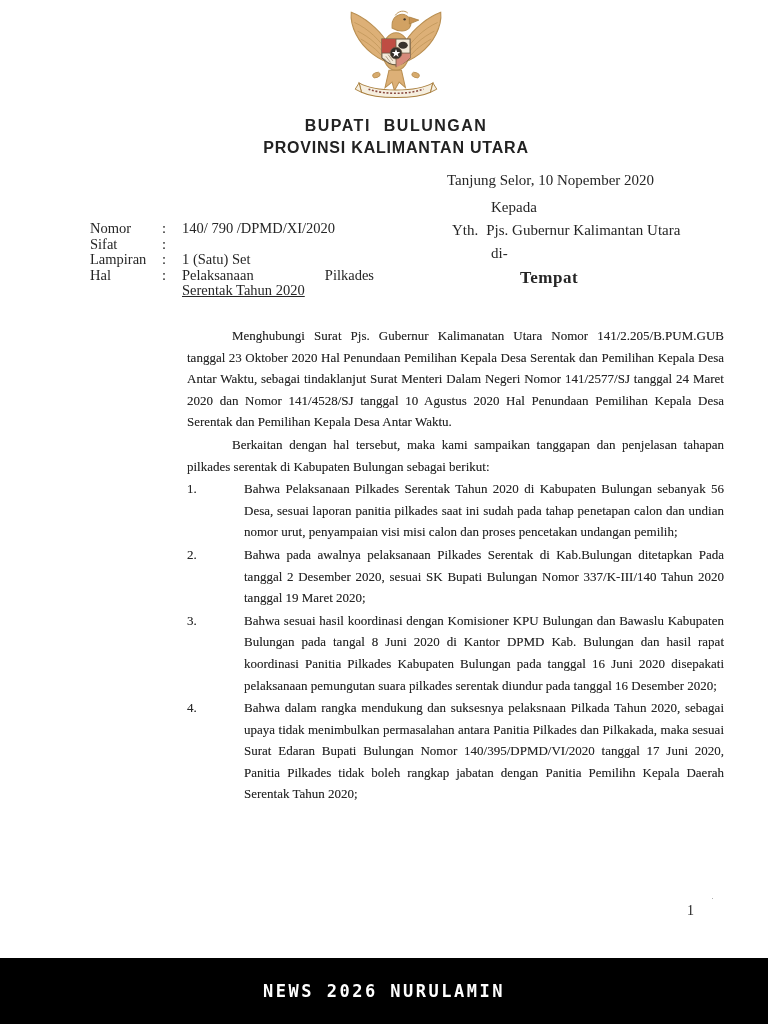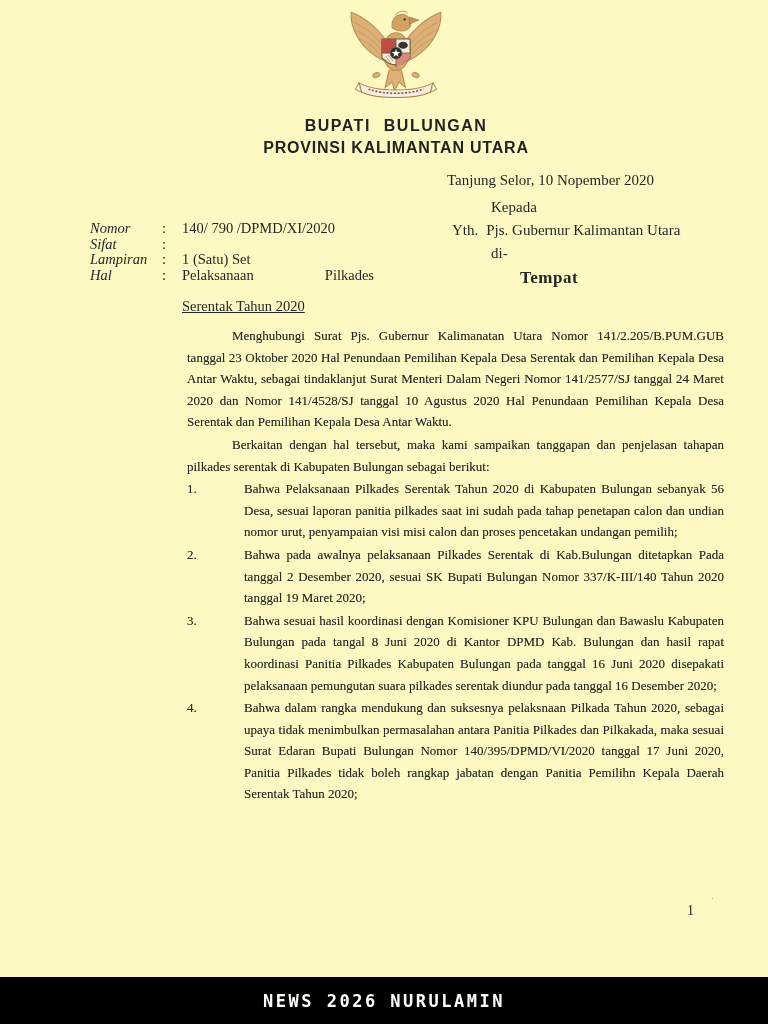--- a/index.html
+++ b/index.html
@@ -1,19 +1,19 @@
 <!DOCTYPE html>
 <html><head>
 <meta charset="utf-8">
 <style>
   html,body{margin:0;padding:0;background:#e8e8e8;}
   .sheet{
     position:relative;
     width:768px;height:1024px;
-    background:#fef9c3;
+    background:#ffffff;
     overflow:hidden;
     font-family:"Liberation Serif", serif;
     color:#262626;
   }
   
   .letterhead{
     position:absolute;top:6px;left:0;right:0;
     text-align:center;
     transform:translateX(12px);
   }
@@ -31,39 +31,39 @@
   
   .date-line{position:absolute;left:447px;top:172px;font-size:15px;}
   .kepada{position:absolute;left:491px;top:199px;font-size:15px;}
   .yth-row{position:absolute;left:452px;top:222px;font-size:15px;}
   .yth-row .yth{margin-right:8px;}
   .di-line{position:absolute;left:491px;top:245px;font-size:15px;}
   .tempat{position:absolute;left:520px;top:268px;font-size:17px;font-weight:bold;letter-spacing:0.5px;}
   
   .meta{position:absolute;left:90px;top:221px;width:300px;font-size:14.5px;line-height:15.5px;}
   .meta-row{display:grid;grid-template-columns:72px 20px auto;}
-  .m-label{white-space:nowrap;font-style:italic;}
+  .m-label{white-space:nowrap;}
   .m-colon{text-align:left;}
   .hal-line{display:block;width:192px;text-align:justify;text-align-last:justify;}
-  .hal-line2{display:inline-block;text-decoration:underline;margin-top:16px;}
+  .hal-line2{display:inline-block;text-decoration:underline;margin-top:0;}
   
   .body-block{
     position:absolute;left:187px;top:325px;width:537px;
     font-size:13px;line-height:21.6px;text-align:justify;
     text-shadow:0 0 0.4px rgba(0,0,0,0.35);
   }
   .body-block p{margin:0 0 1px 0;text-indent:45px;}
   .li{display:flex;margin:0 0 1px 0;}
   .li .num{flex:0 0 25px;}
   .li .txt{flex:1;text-align:justify;margin-left:32px;}
   
   .page-number{position:absolute;left:687px;top:903px;font-size:14px;}
   .speck{position:absolute;left:711px;top:893px;font-size:9px;color:#8a8a8a;}
   .watermark-bar{
-    position:absolute;left:0;right:0;bottom:0;height:47px;
+    position:absolute;left:0;right:0;bottom:0;height:66px;
     background:#000;display:flex;align-items:center;justify-content:center;
   }
   .watermark-text{
     font-family:"DejaVu Sans Mono", monospace;
     color:#fff;font-size:17px;font-weight:bold;letter-spacing:2.5px;
   }
 </style>
 </head>
 <body>
 

